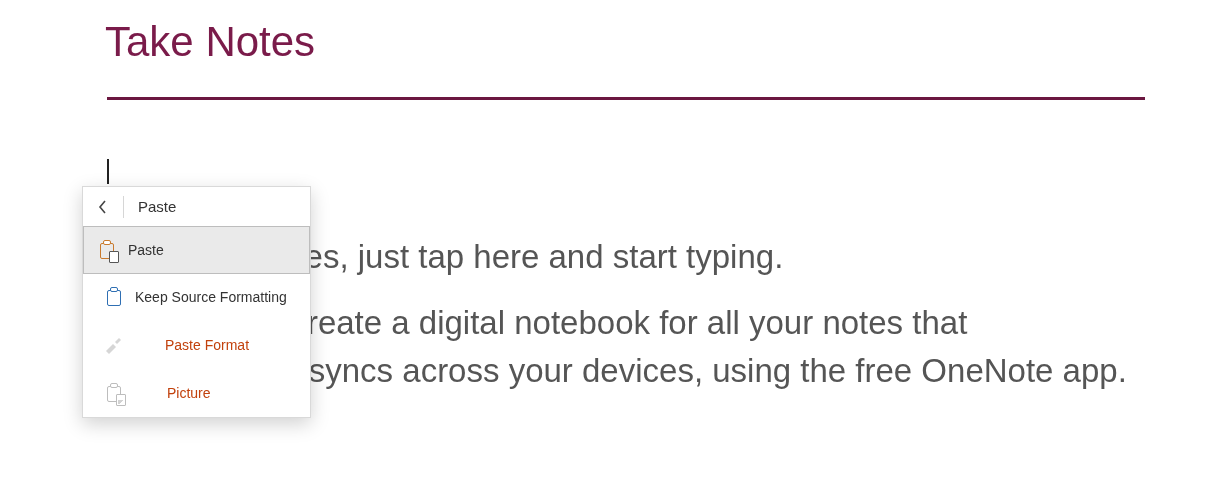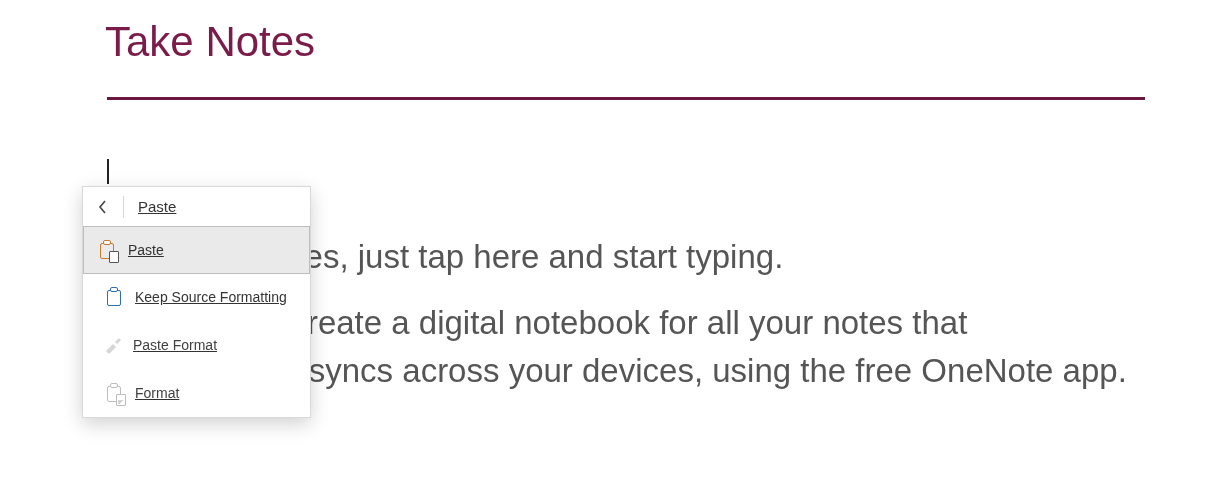--- a/index.html
+++ b/index.html
@@ -46,21 +46,20 @@
   .menu {
     position: absolute;
     left: 82px;
     top: 186px;
     width: 229px;
     background: #ffffff;
     border: 1px solid #d9d9d9;
     box-shadow: 0 6px 18px rgba(0,0,0,0.18);
     font-size: 14px;
     color: #333;
-    text-decoration: underline;
   }
   .menu-header {
     display: flex;
     align-items: center;
     height: 40px;
     border-bottom: 1px solid #e4e4e4;
   }
   .menu-back {
     width: 40px;
     height: 40px;
@@ -80,21 +79,21 @@
   }
   .menu-item {
     display:flex;
     align-items:center;
     height: 48px;
     padding: 0 12px 0 12px;
     cursor: pointer;
     margin-left: 8px;
   }
   .menu-item.hovered { background:#eaeaea; border:1px solid #bdbdbd; margin:-1px 0; }
-  .menu-item.disabled { color:#404040; cursor: default; }
+  .menu-item.disabled { color:#c2410c; cursor: default; gap: 32px; }
   .menu-icon { width: 22px; height: 22px; display:inline-flex; align-items:center; justify-content:center; flex:none; margin-right:10px; }
   .menu-label { font-size:14px; }
 
   
   .clip { width:18px; height:20px; position:relative; }
   .clip .board { position:absolute; left:2px; top:3px; width:14px; height:16px; border:1.4px solid #c97a2d; border-radius:2px; }
   .clip .clipper { position:absolute; left:5px; top:0; width:8px; height:5px; border:1.4px solid #c97a2d; border-radius:2px; background:#fff; }
 
   .clip.blue .board { border-color:#2f6fb3; }
   .clip.blue .clipper { border-color:#2f6fb3; }
@@ -178,17 +177,17 @@
     </div>
 
     <div class="menu-item disabled">
       <span class="menu-icon">
         <span class="clip grey">
             <span class="board"></span>
             <span class="clipper"></span>
             <span class="sub img"></span>
           </span>
       </span>
-      <span class="menu-label">Format</span>
+      <span class="menu-label">Picture</span>
     </div>
   </div>
 
 </div>
 
 </body></html>

